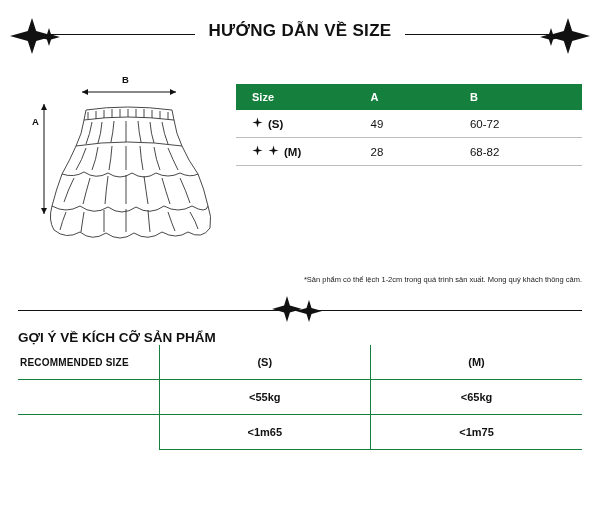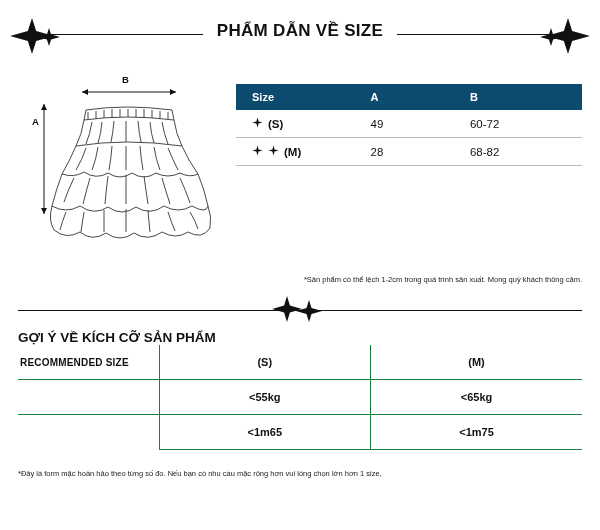--- a/index.html
+++ b/index.html
@@ -94,21 +94,21 @@
   .prod-name .light { font-weight: normal; }
   .prod-unit {
     font-size: 8.5px;
     color: #111;
   }
   table.size-table {
     width: 100%;
     border-collapse: collapse;
   }
   table.size-table th {
-    background: #0c4a6e;
+    background: #15803d;
     color: #ffffff;
     text-align: left;
     font-size: 11px;
     font-weight: bold;
     padding: 7px 0 7px 16px;
   }
   table.size-table th.c-a { padding-left: 10px; }
   table.size-table td {
     font-size: 11.5px;
     padding: 7px 0 7px 16px;
@@ -206,21 +206,21 @@
     <svg width="44" height="36" viewBox="0 0 44 36">
         <path d="M22 0 L26.2 13.1 L44 18 L26.2 22.9 L22 36 L17.8 22.9 L0 18 L17.8 13.1 Z" fill="#111"></path>
       </svg>
   </span>
   <span class="star" style="left:38px; top:28px;">
     <svg width="22" height="18" viewBox="0 0 22 18">
         <path d="M11 0 L13.1 6.5 L22 9 L13.1 11.5 L11 18 L8.9 11.5 L0 9 L8.9 6.5 Z" fill="#111"></path>
       </svg>
   </span>
 
-  <div class="header-title">PHẨM DẪN VỀ SIZE</div>
+  <div class="header-title">HƯỚNG DẪN VỀ SIZE</div>
 
   <span class="star" style="right:10px; top:18px;">
     <svg width="44" height="36" viewBox="0 0 44 36">
         <path d="M22 0 L26.2 13.1 L44 18 L26.2 22.9 L22 36 L17.8 22.9 L0 18 L17.8 13.1 Z" fill="#111"></path>
       </svg>
   </span>
   <span class="star" style="right:38px; top:28px;">
     <svg width="22" height="18" viewBox="0 0 22 18">
         <path d="M11 0 L13.1 6.5 L22 9 L13.1 11.5 L11 18 L8.9 11.5 L0 9 L8.9 6.5 Z" fill="#111"></path>
       </svg>
@@ -367,14 +367,13 @@
     </tr>
     <tr>
       <td class="blank"></td>
       <td class="val">&lt;1m65</td>
       <td class="val">&lt;1m75</td>
     </tr>
   </tbody>
 </table>
 
 <div class="footnote">
-  <div>*Đây là form mặc hoàn hảo theo từng số đo. Nếu bạn có nhu cầu mặc rộng hơn vui lòng chọn lớn hơn 1 size,</div>
 </div>
 
 </body></html>

